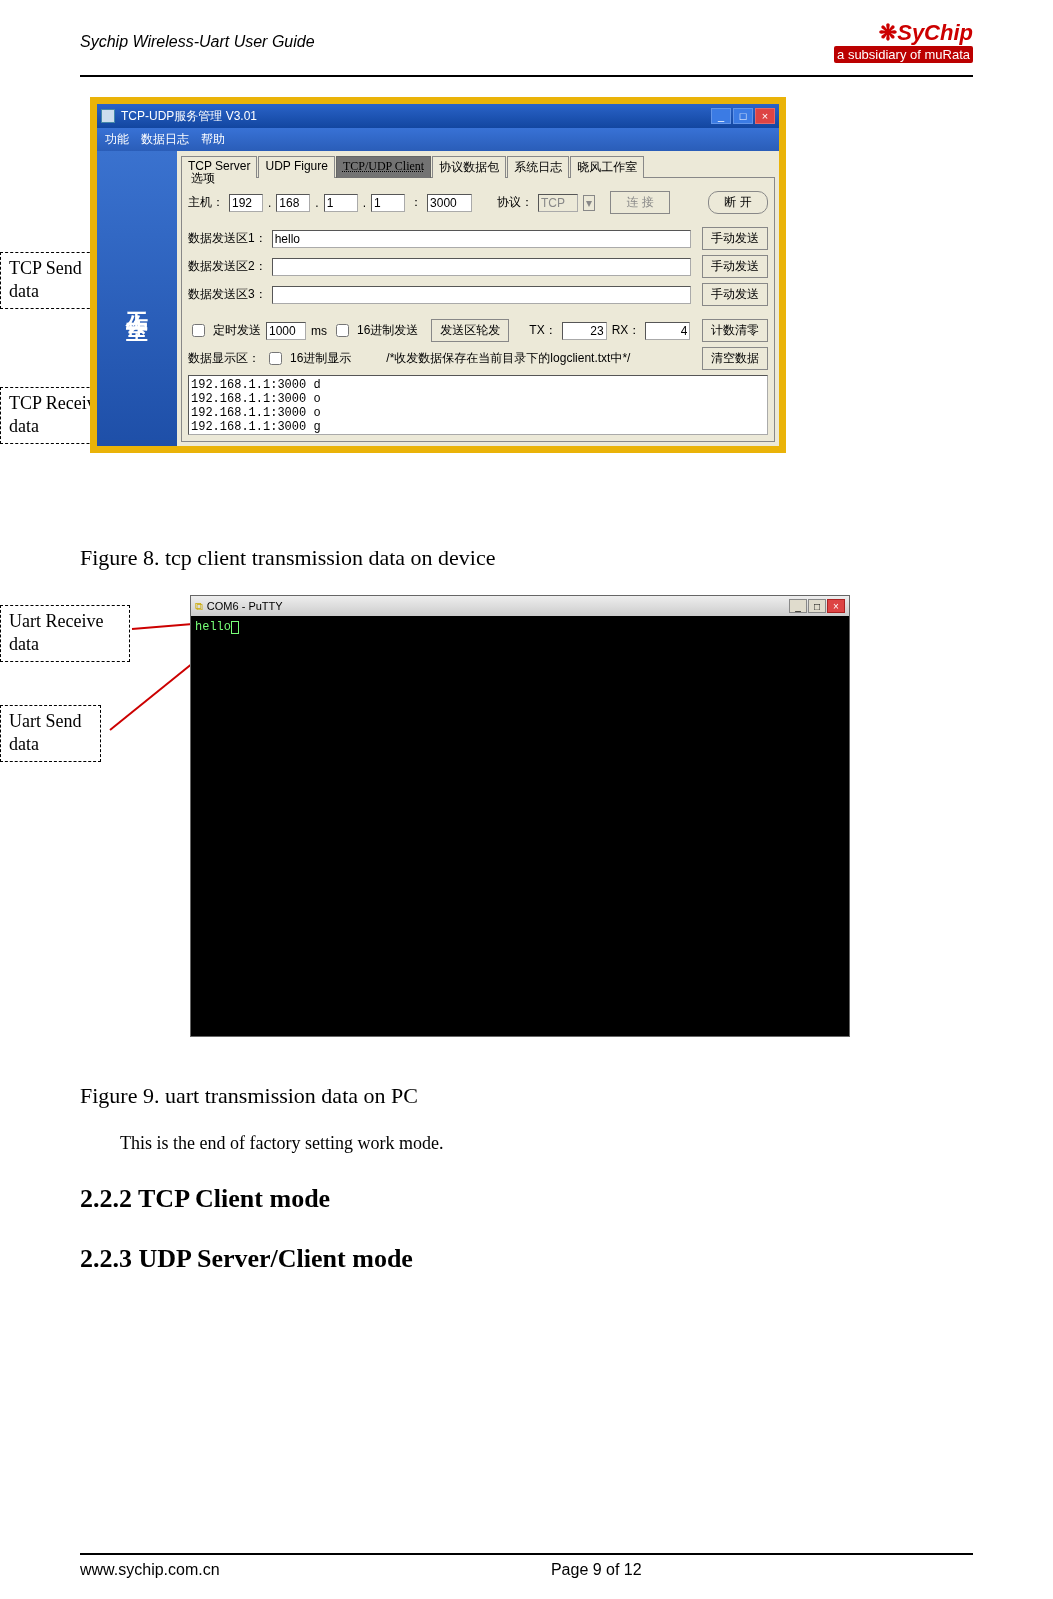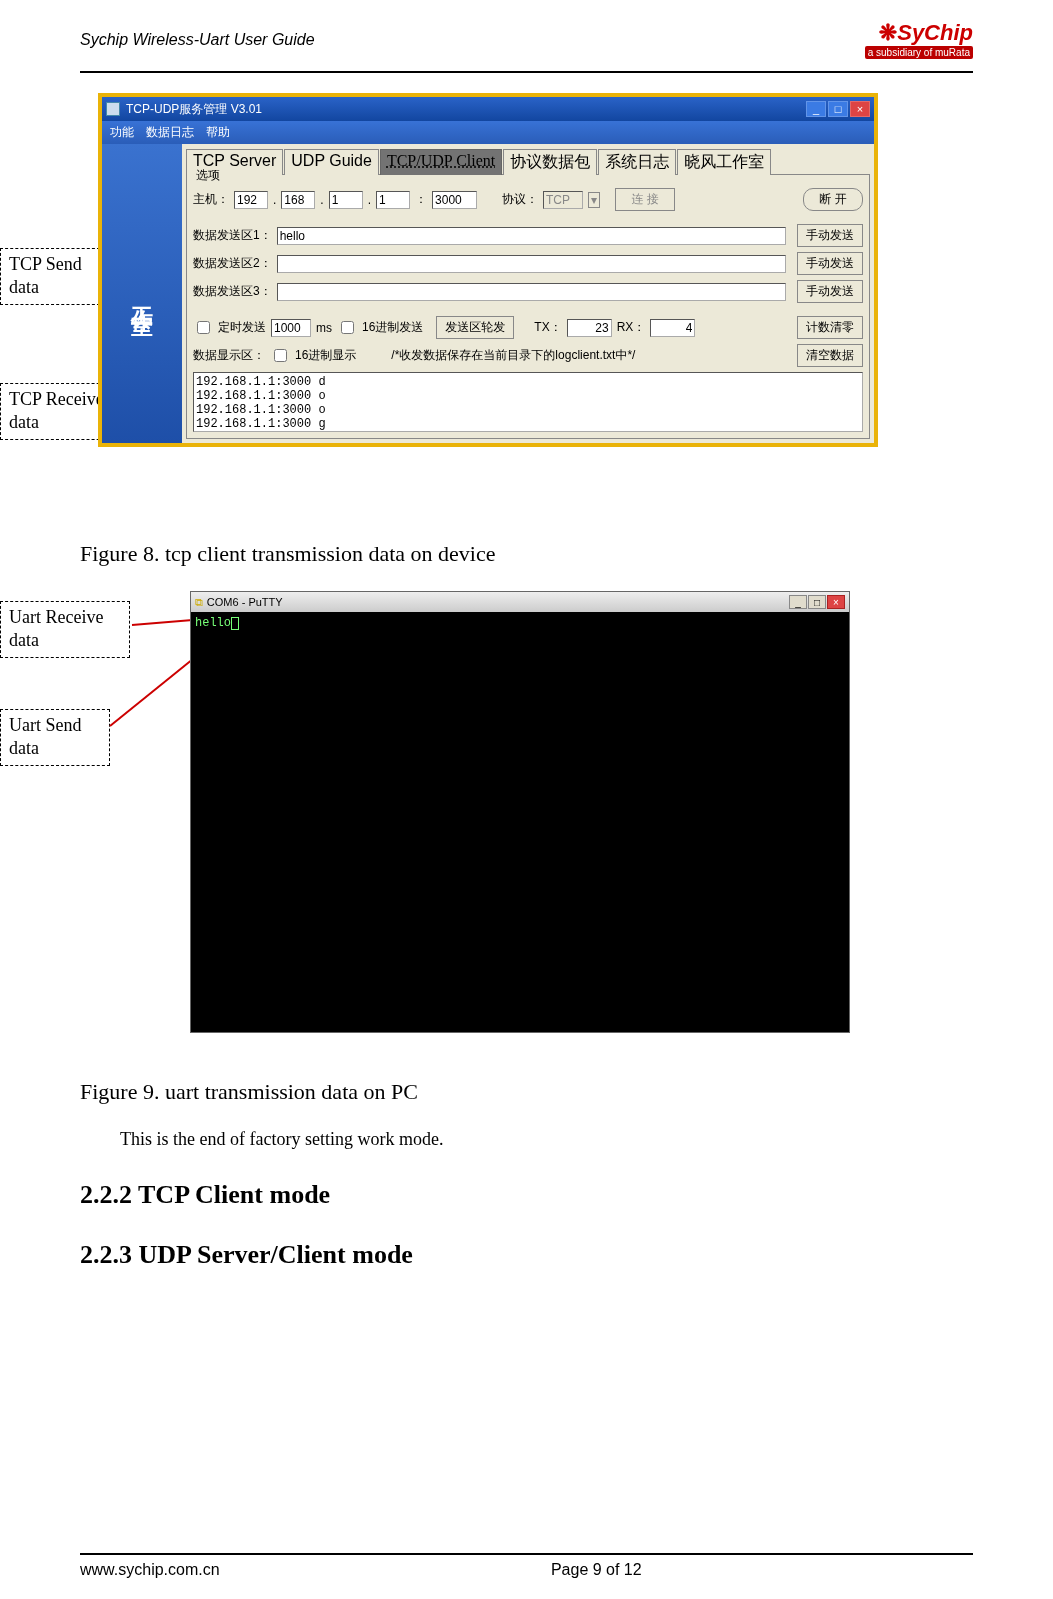--- a/index.html
+++ b/index.html
@@ -24,28 +24,28 @@
     padding-bottom: 12px;
     margin-bottom: 20px;
     font-family: Arial, sans-serif;
   }
   .header-title { font-weight: normal; font-size: 16px; font-style: italic; }
   .logo-box {
     display: flex; flex-direction: column; align-items: flex-end; font-size: 10px; justify-content: flex-end;
   }
   .logo-main { font-size: 22px; font-weight: bold; font-style: italic; color: #c00; font-family: Arial, sans-serif; }
   .logo-main .star { color:#c00; font-style: normal; }
-  .logo-sub { font-size: 10px; background: #b00; color: #fff; padding: 1px 3px; border-radius: 2px; }
+  .logo-sub { font-size: 13px; background: #b00; color: #fff; padding: 1px 3px; border-radius: 2px; }
 
   
   .screenshot1 {
     position: relative;
-    margin-left: 8px;
-    width: 780px;
-    border: 4px solid #eab308;
+    margin-left: 0px;
+    width: 696px;
+    border: 7px solid #eab308;
     font-family: Tahoma, "SimSun", sans-serif;
     font-size: 12px;
   }
   .titlebar {
     background: linear-gradient(#2a63c8, #1246a0);
     color: #fff;
     display: flex;
     align-items: center;
     padding: 3px 4px;
     height: 24px;
@@ -71,21 +71,21 @@
     padding:6px 2px;
     writing-mode: vertical-rl;
     text-orientation: mixed;
     font-size: 22px;
     font-weight: bold;
     text-align:center;
     display:flex; align-items:center; justify-content:center;
     letter-spacing: 3px;
   }
   .mainpanel { flex:1; background:#ece9d8; padding:4px; }
-  .tabs { display:flex; font-size:16px; }
+  .tabs { display:flex; font-size:12px; }
   .tab {
     border:1px solid #888; padding:2px 6px; background:#ece9d8; border-bottom:none; margin-right:1px; position:relative; top:1px;
   }
   .tab.active { border-color:#666; background:#737373; font-family:Liberation Serif, serif; text-decoration: underline dotted; }
   .groupbox { border:1px solid #888; padding:8px 6px 6px 6px; margin-top:0; background:#ece9d8;}
   .grp-lbl { position:relative; top:-16px; background:#ece9d8; padding:0 3px; display:inline-block; font-size:12px;}
   .row { display:flex; align-items:center; gap:5px; margin-bottom:5px; font-size:12px; }
   .row input[type=text] { border:1px inset #aaa; background:#fff; font-size:12px; padding:1px 2px; }
   .row input.disabled { background:#ece9d8; color:#888; }
   .btn {
@@ -167,21 +167,21 @@
       <div class="menubar">
         <span>功能</span>
         <span>数据日志</span>
         <span>帮助</span>
       </div>
       <div class="appbody">
         <div class="sidebar">工作室</div>
         <div class="mainpanel">
           <div class="tabs">
             <span class="tab">TCP Server</span>
-            <span class="tab">UDP Guide</span>
+            <span class="tab">UDP Figure</span>
             <span class="tab active">TCP/UDP Client</span>
             <span class="tab">协议数据包</span>
             <span class="tab">系统日志</span>
             <span class="tab">晓风工作室</span>
           </div>
           <div class="groupbox">
             <span class="grp-lbl">选项</span>
             <div style="margin-top:-12px;">
             <div class="row">
               <span>主机：</span>
@@ -250,21 +250,21 @@
     </div>
   </div>
   <div class="figcap">Figure 8. tcp client transmission data on device</div>
 
   <div style="position:relative; height:480px;">
     <div class="callout" style="top:10px; left:-80px; width:130px;">Uart Receive data</div>
     <svg class="arrow" style="top:30px; left:52px; width:100px; height:10px;">
         <line x1="0" y1="4" x2="85" y2="-3" stroke="#c00" stroke-width="2"></line>
       </svg>
 
-    <div class="callout" style="top:118px; left:-80px; width:110px;">Uart Send data</div>
+    <div class="callout" style="top:110px; left:-80px; width:101px;">Uart Send data</div>
     <svg class="arrow" style="top:30px; left:30px; width:140px; height:120px;">
         <line x1="0" y1="105" x2="130" y2="0" stroke="#c00" stroke-width="2"></line>
       </svg>
 
     <div class="screenshot2" style="position:absolute; left:110px; top:0;">
       <div class="title2">
         <span style="color:#ca0;margin-right:4px;">⧉</span>
         <span>COM6 - PuTTY</span>
         <div class="winbtns2">
           <span class="winbtn2">_</span>

